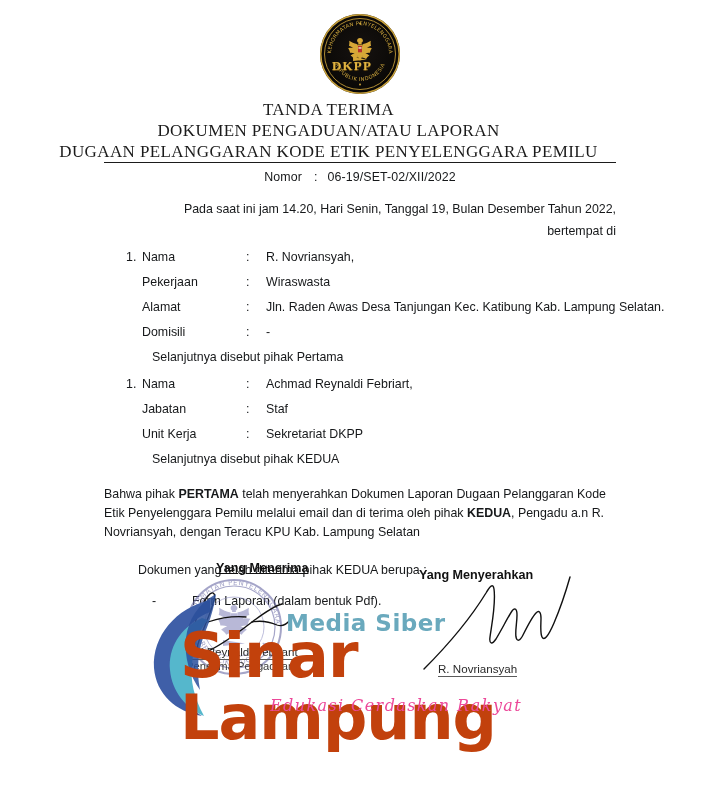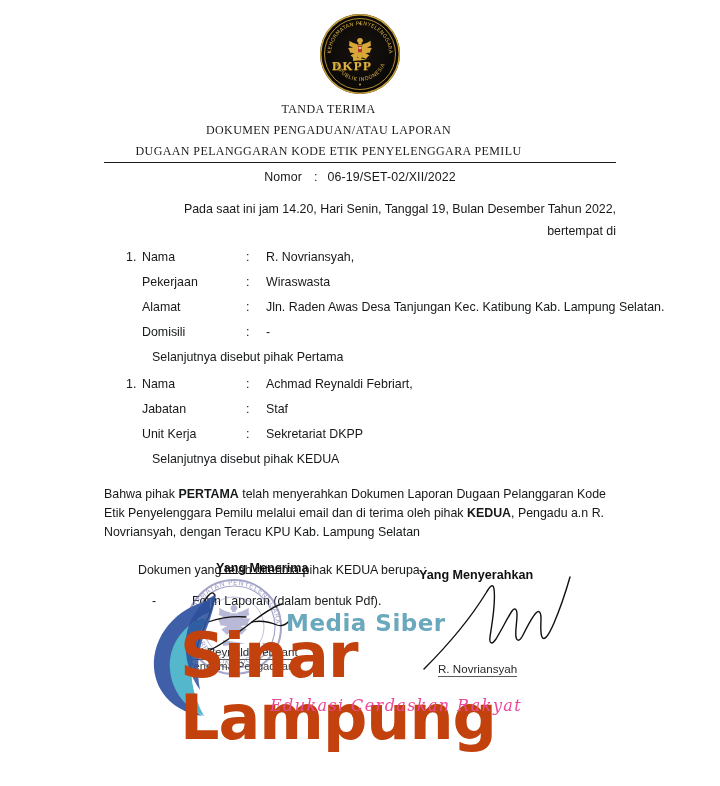--- a/index.html
+++ b/index.html
@@ -71,21 +71,21 @@
   }
 
   
   .title-block {
     position: absolute;
     top: 99px;
     left: 0;
     width: 657px;
     text-align: center;
     font-family: "Liberation Serif", serif;
-    font-size: 12px;
+    font-size: 17px;
     line-height: 21px;
     letter-spacing: 0.4px;
     color: #1b1b1b;
   }
   .title-block div { white-space: nowrap; }
 
   .hrule {
     position: absolute;
     top: 162px;
     left: 104px;

